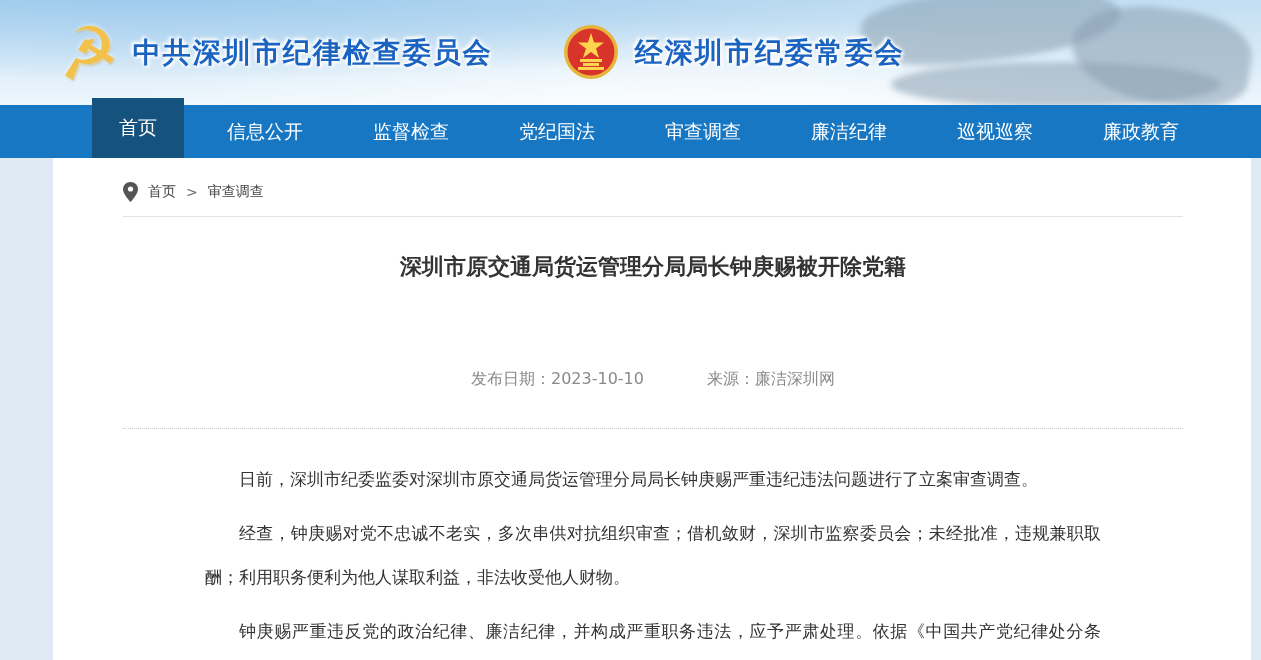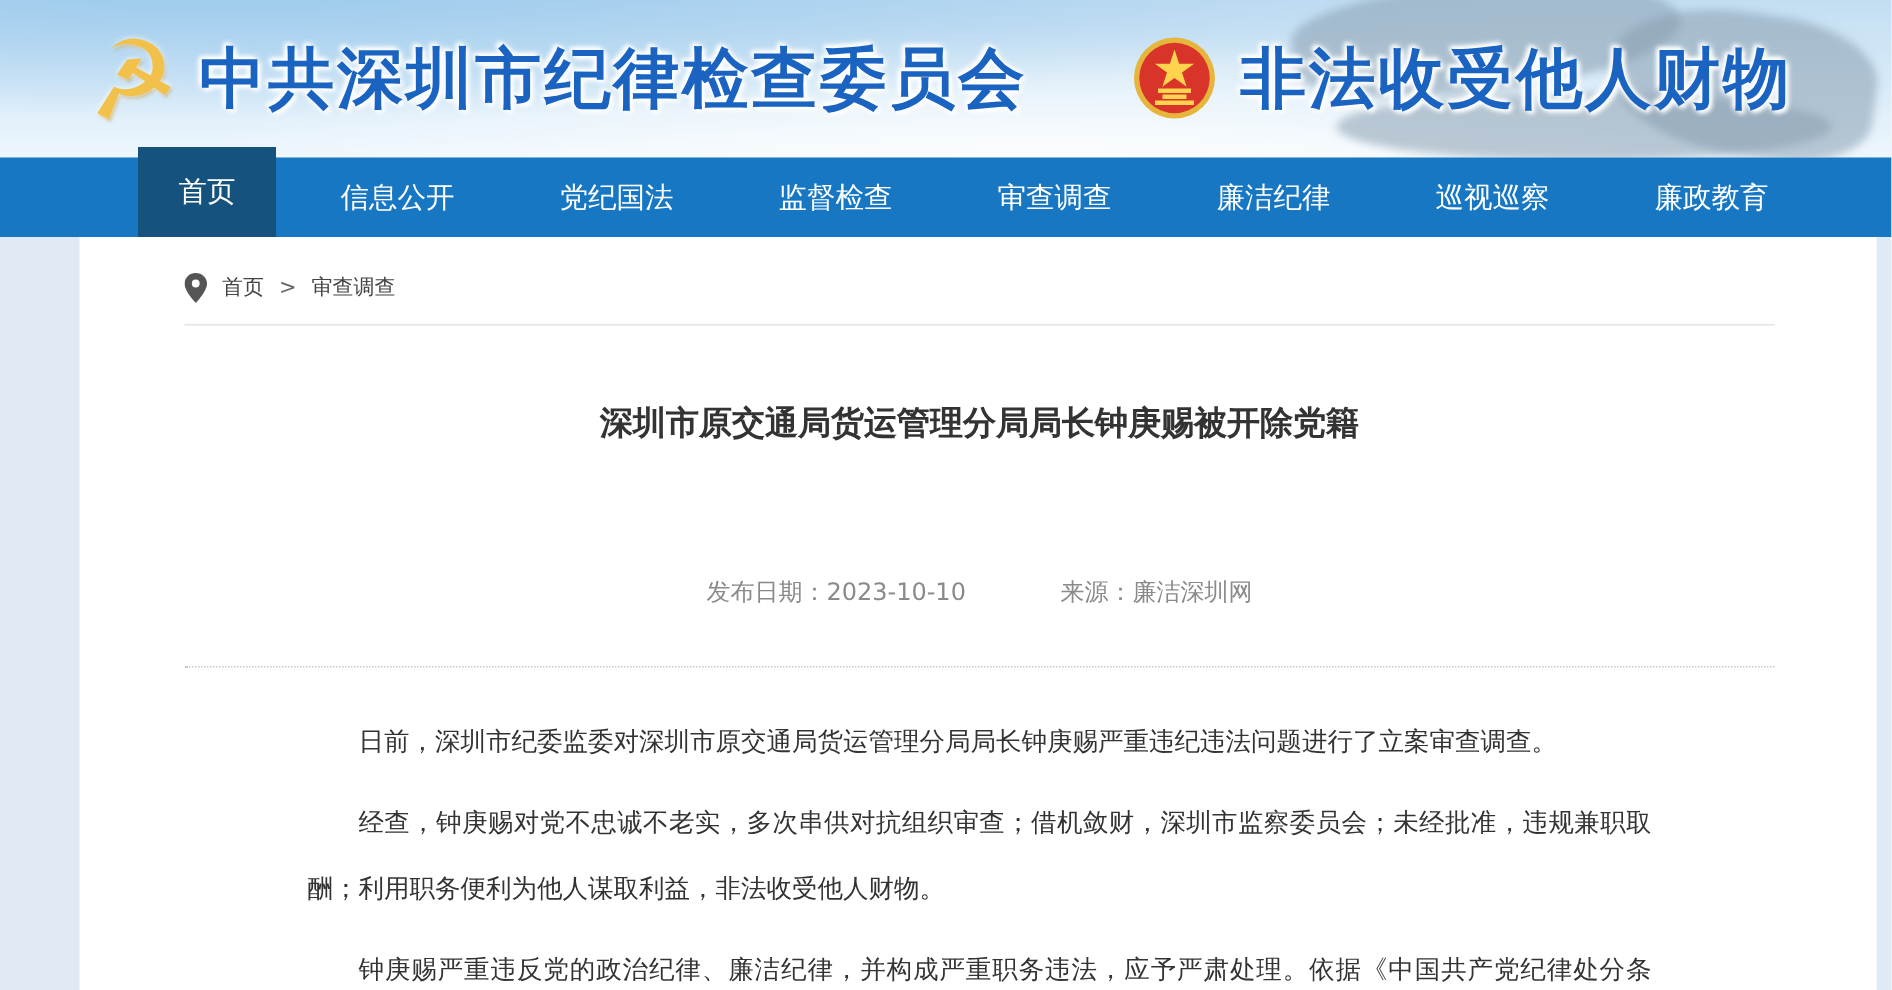--- a/index.html
+++ b/index.html
@@ -43,21 +43,21 @@
     position:relative;z-index:2;height:100%;
     display:flex;align-items:center;
     padding-left:56px;
   }
   .emblem-party{
     font-size:70px;line-height:70px;color:var(--emblem-gold);
     text-shadow:0 0 4px rgba(255,255,255,.9),1px 2px 2px rgba(180,120,0,.45);
     margin-right:14px;transform:rotate(-8deg);
   }
   .banner-title{
-    font-size:44px;font-weight:bold;color:var(--banner-title);
+    font-size:28px;font-weight:bold;color:var(--banner-title);
     letter-spacing:2px;white-space:nowrap;
     text-shadow:0 0 3px #fff,0 0 6px #fff,2px 2px 3px rgba(255,255,255,.95),-2px -2px 3px rgba(255,255,255,.95);
   }
   .emblem-national{margin:0 16px 0 70px;flex:0 0 auto;display:block;}
 
   
   .navbar{height:53px;background:var(--nav-blue);position:relative;z-index:3;}
   .nav-list{
     list-style:none;display:flex;align-items:flex-end;gap:16px;
     height:53px;padding-left:92px;
@@ -77,21 +77,21 @@
   }
   .breadcrumb{
     padding-top:24px;display:flex;align-items:center;gap:10px;
     font-size:14px;color:#444;
   }
   .breadcrumb .crumb{cursor:pointer;}
   .breadcrumb .sep{color:#666;}
   .pin{display:block;}
   .divider{border:none;border-top:1px solid var(--divider);margin-top:14px;}
   .article-title{
-    margin-top:50px;text-align:center;
+    margin-top:34px;text-align:center;
     font-size:22px;font-weight:bold;color:var(--body-text);line-height:32px;
   }
   .article-meta{
     margin-top:40px;text-align:center;
     font-size:16px;color:var(--meta-text);line-height:24px;
   }
   .article-meta .meta-item{display:inline-block;}
   .article-meta .meta-item + .meta-item{margin-left:58px;margin-top:44px;}
   .dotted-divider{border:none;border-top:1px dotted #c8c8c8;margin-top:37px;}
   .article-body{padding:0 82px;}
@@ -115,30 +115,30 @@
     <span class="emblem-party">☭</span>
     <span class="banner-title">中共深圳市纪律检查委员会</span>
     <svg class="emblem-national" width="56" height="60" viewBox="0 0 56 60">
       <circle cx="28" cy="29" r="27" fill="#e6b63c"></circle>
       <circle cx="28" cy="29" r="23.5" fill="#d8342a"></circle>
       <path d="M28 10 l3.1 9.5 h10 l-8.1 5.9 3.1 9.5 -8.1-5.9 -8.1 5.9 3.1-9.5 -8.1-5.9 h10 z" fill="#ffd34d"></path>
       <rect x="17" y="36" width="22" height="3" fill="#ffd34d"></rect>
       <rect x="20" y="40" width="16" height="3" fill="#ffd34d"></rect>
       <rect x="15" y="44" width="26" height="3" fill="#ffd34d"></rect>
     </svg>
-    <span class="banner-title">非法收受他人财物</span>
+    <span class="banner-title">经深圳市纪委常委会</span>
   </div>
 </div>
 
 <nav class="navbar">
   <ul class="nav-list">
     <li class="nav-item active">首页</li>
     <li class="nav-item">信息公开</li>
+    <li class="nav-item">监督检查</li>
     <li class="nav-item">党纪国法</li>
-    <li class="nav-item">监督检查</li>
     <li class="nav-item">审查调查</li>
     <li class="nav-item">廉洁纪律</li>
     <li class="nav-item">巡视巡察</li>
     <li class="nav-item">廉政教育</li>
   </ul>
 </nav>
 
 <div class="card">
 
   <div class="breadcrumb">

